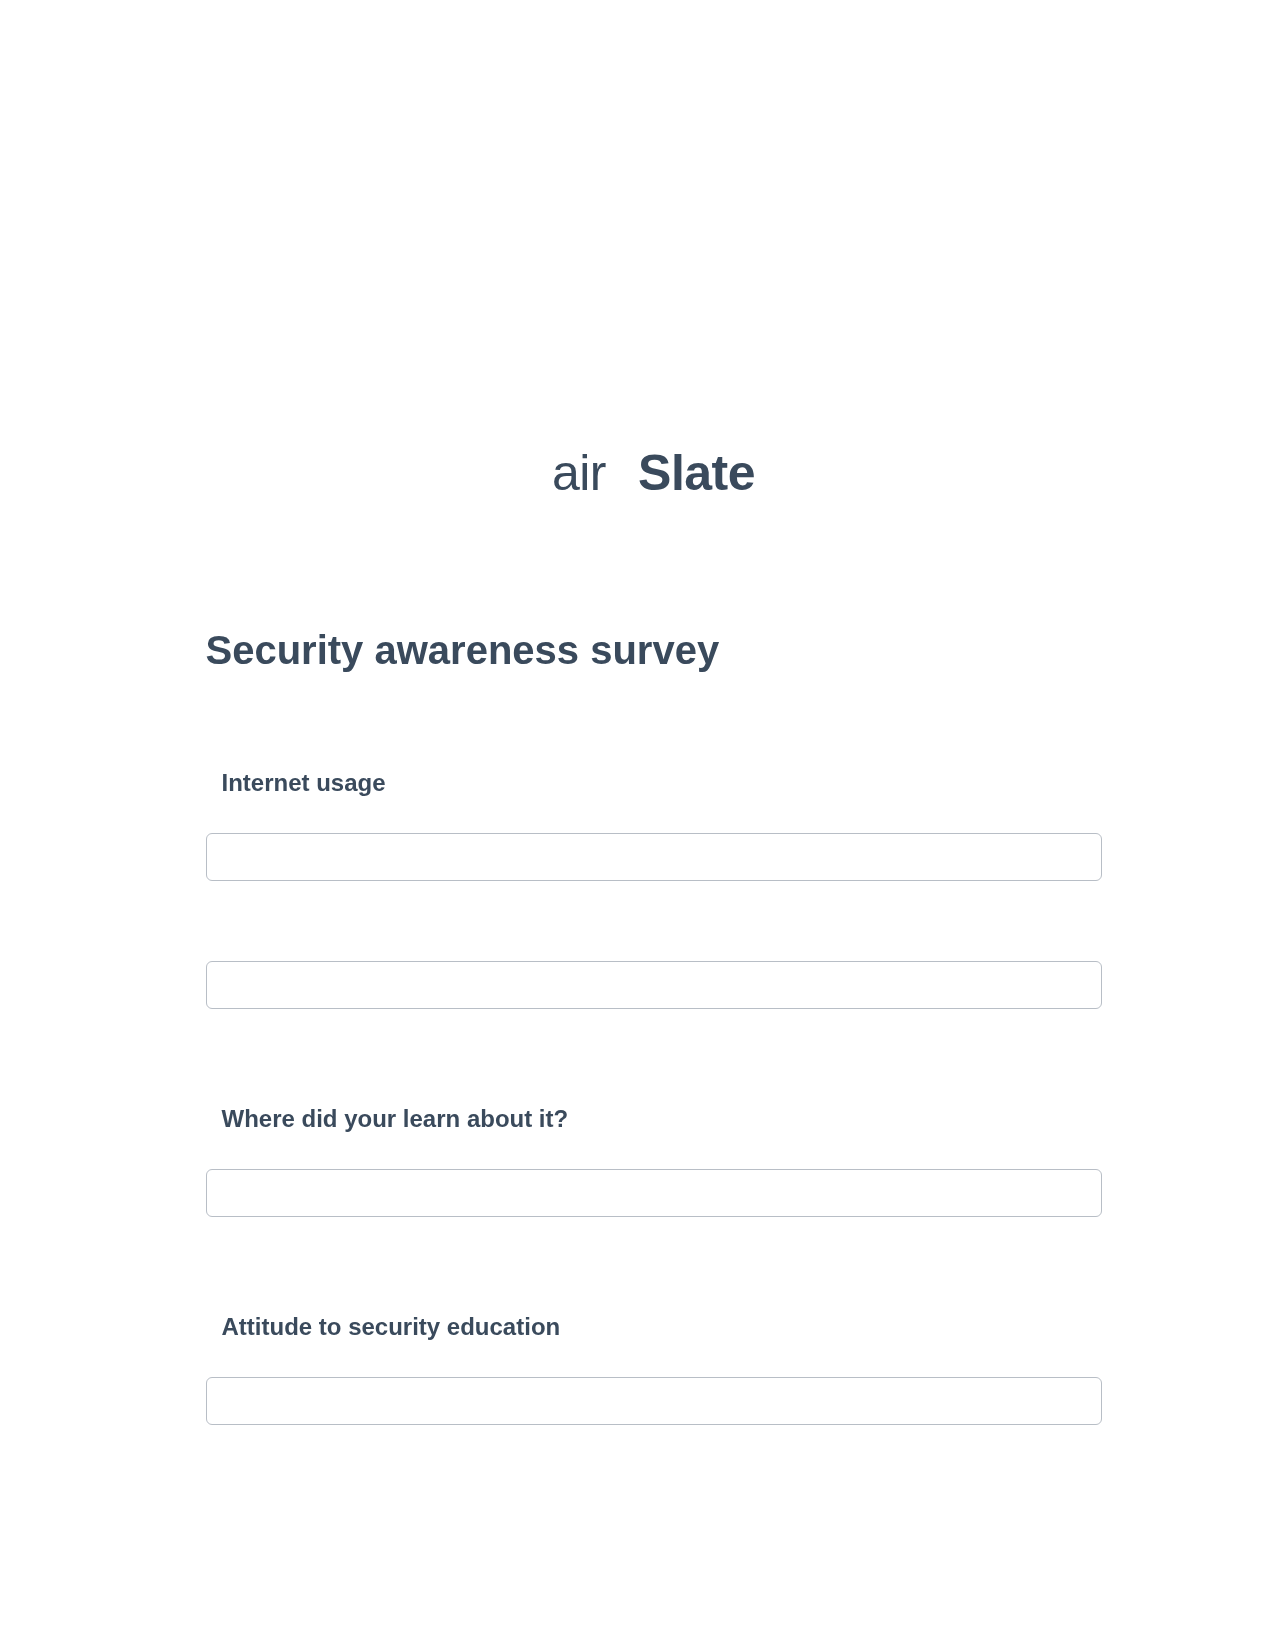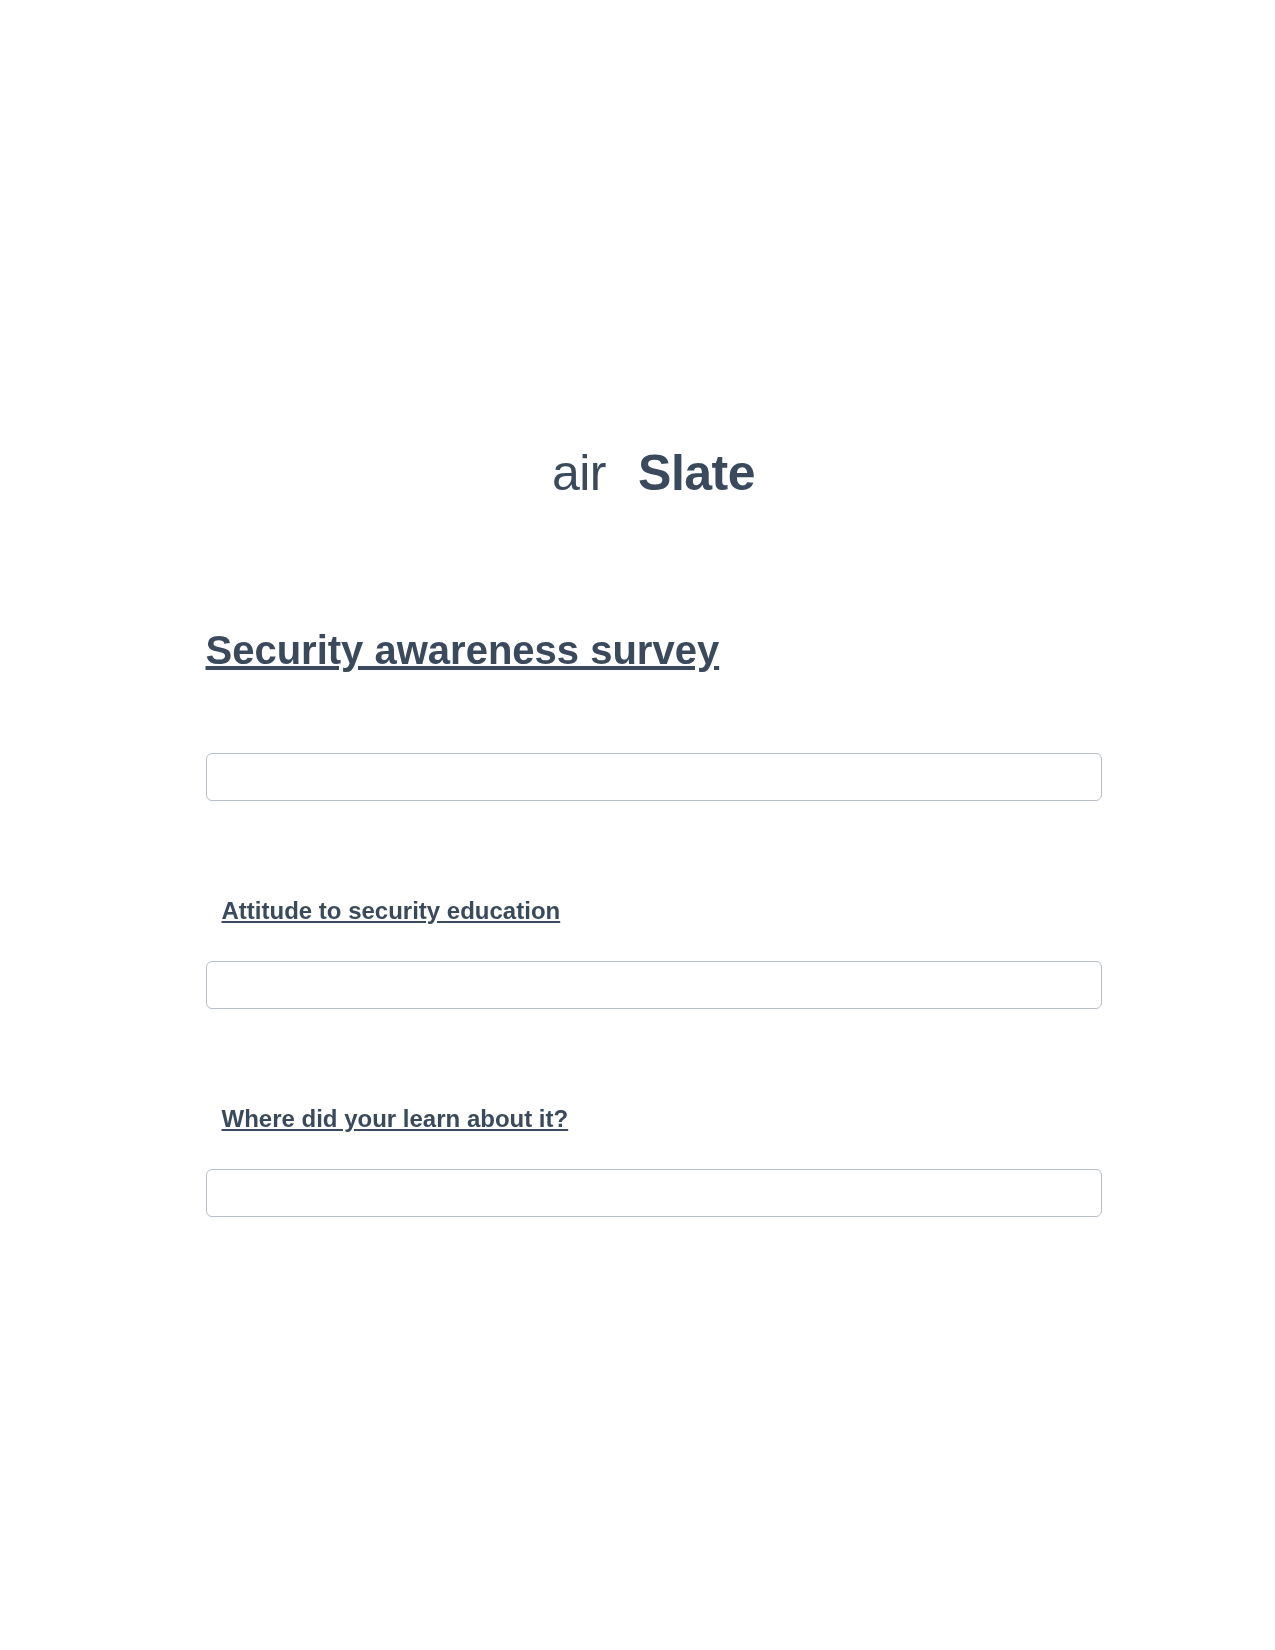--- a/index.html
+++ b/index.html
@@ -31,21 +31,20 @@
     }
     .logo .air {
       font-weight: 400;
     }
     .logo .slate {
       font-weight: 700;
     }
     .form {
       width: 960px;
       margin: 0 auto;
-      text-decoration: underline;
     }
     .title {
       font-size: 40px;
       font-weight: 700;
       color: #3a4a5c;
       margin-bottom: 48px;
     }
     .field {
       margin-bottom: 48px;
     }
@@ -74,29 +73,33 @@
 
   <div class="logo-wrap">
     <span class="logo">
       <span class="air">air</span><span class="slate">Slate</span>
     </span>
   </div>
 
   <div class="form">
     <h1 class="title">Security awareness survey</h1>
 
+    <div class="field">
+      <label class="label">Internet usage</label>
+      <input type="text" class="input" value="" style="">
+    </div>
 
     <div class="field">
+      <input type="text" class="input" value="" style="">
+    </div>
+
+    <div class="field">
+      <label class="label">Where did your learn about it?</label>
       <input type="text" class="input" value="" style="">
     </div>
 
     <div class="field">
       <label class="label">Attitude to security education</label>
       <input type="text" class="input" value="" style="">
     </div>
 
-    <div class="field">
-      <label class="label">Where did your learn about it?</label>
-      <input type="text" class="input" value="" style="">
-    </div>
-
   </div>
 </div>
 
 </body></html>

